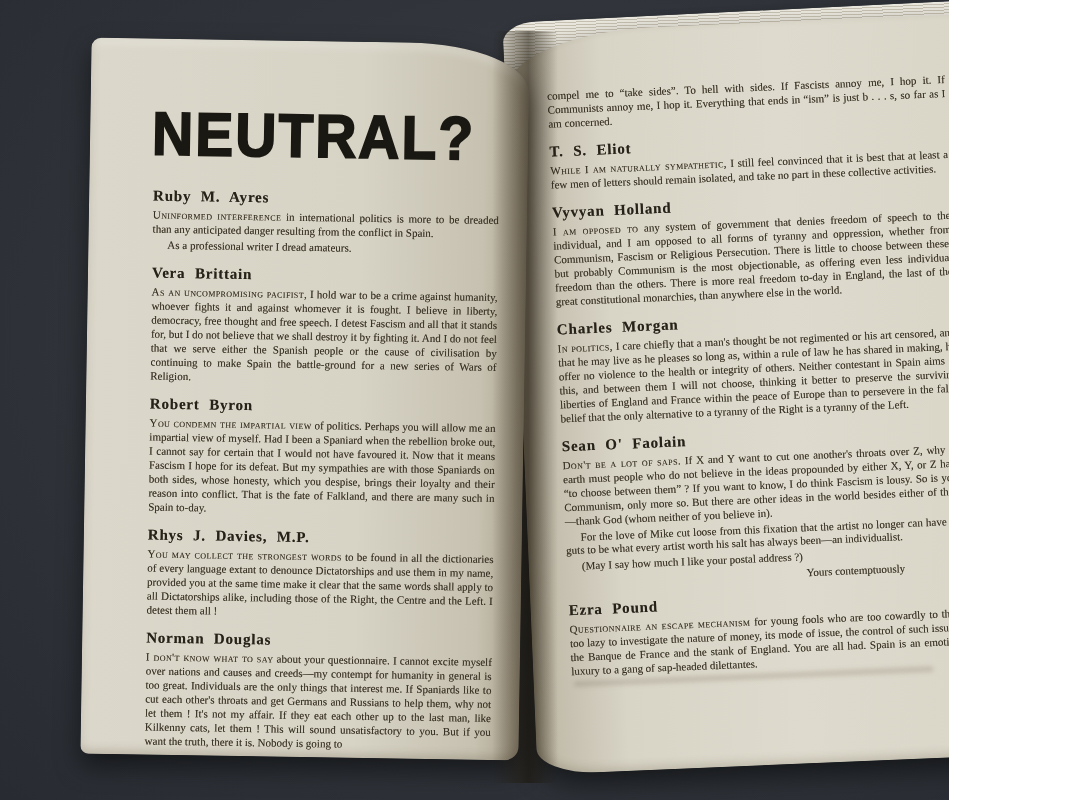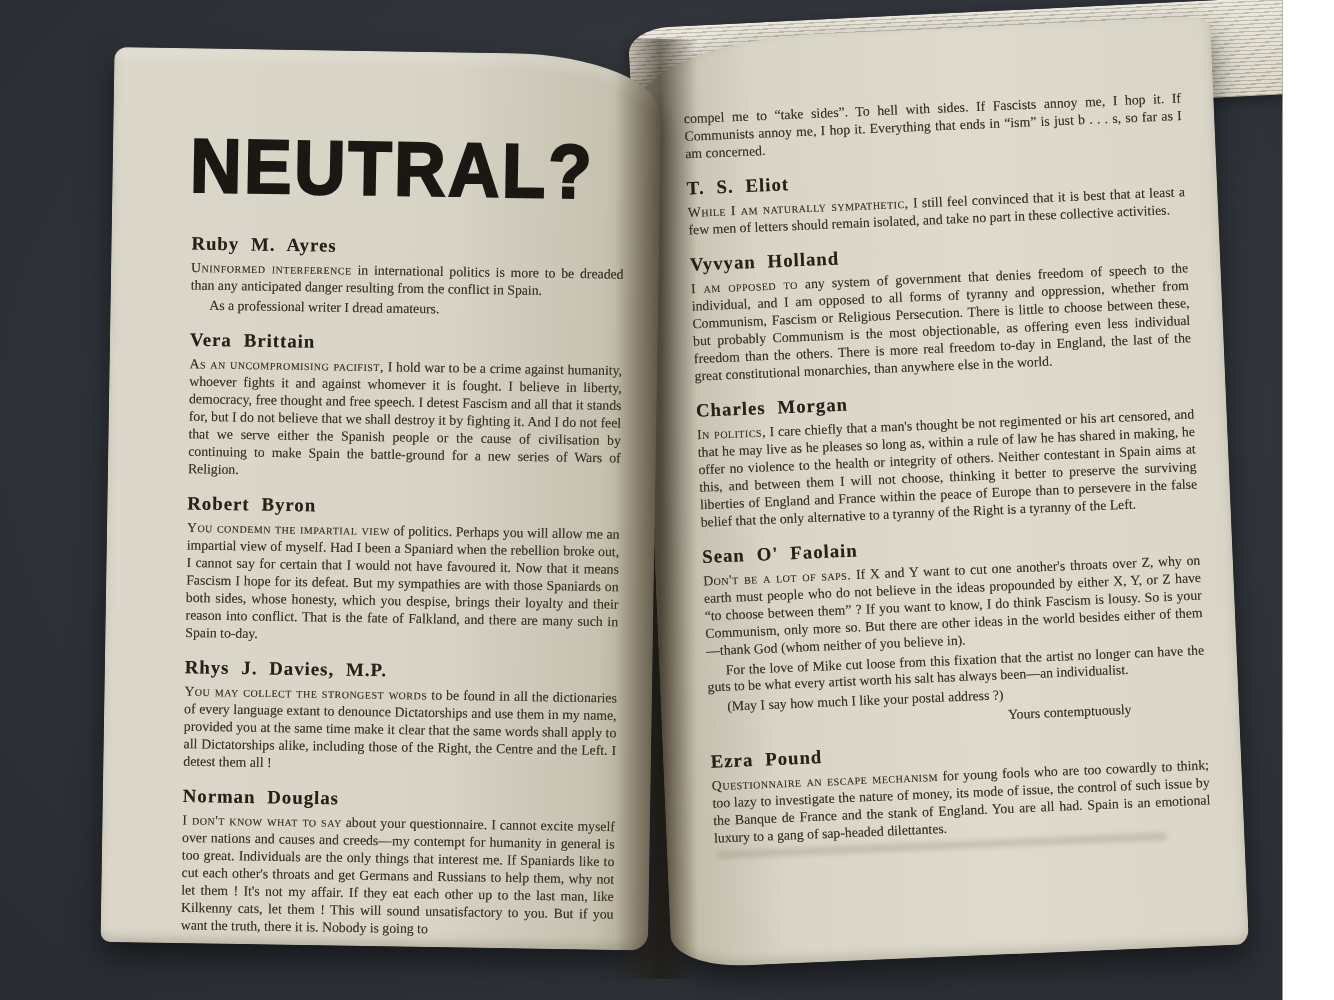--- a/index.html
+++ b/index.html
@@ -1,17 +1,17 @@
 <!DOCTYPE html>
 <html><head>
 <meta charset="utf-8">
 <style>
   html,body { margin:0; padding:0; }
   .scene {
-    position:relative; width:1026px; height:800px; overflow:hidden;
+    position:relative; width:949px; height:800px; overflow:hidden;
     background: radial-gradient(ellipse at 58% 42%, #3b3f46 0%, #32363c 45%, #282c32 100%);
     font-family: "Liberation Serif", "DejaVu Serif", serif;
     text-decoration: underline;
   }
   .book { position:absolute; left:78px; top:15px; width:920px; height:770px; }
 
   .edge-stack {
     position:absolute; left:428px; top:8px; width:558px; height:78px;
     transform: rotate(-2.8deg); transform-origin:left bottom;
     background:

